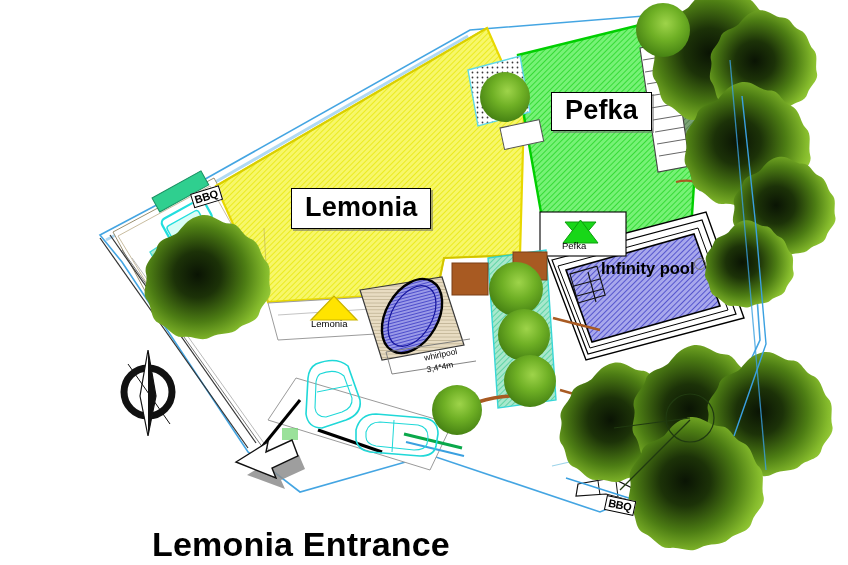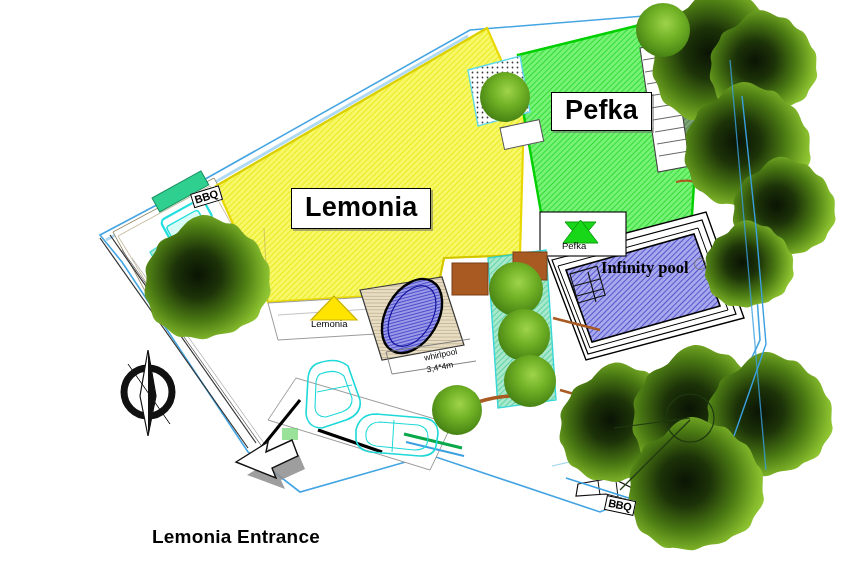--- a/index.html
+++ b/index.html
@@ -23,22 +23,22 @@
     white-space:nowrap;
     box-shadow:2px 2px 0 rgba(110,110,110,.55);
     display:flex;align-items:center;justify-content:center;
   }
   #label-lemonia{left:291px;top:188px;padding:5px 13px 7px;font-size:27px;letter-spacing:.2px;}
   #label-pefka{left:551px;top:92px;padding:4px 13px 6px;font-size:27px;letter-spacing:.2px;}
 
   .plain-label{
     position:absolute;color:#000;white-space:nowrap;line-height:1;
   }
-  #label-entrance{left:152px;top:527px;font-size:19px;font-weight:bold;letter-spacing:.2px;}
-  #label-pool{left:601px;top:258px;font-size:16.5px;font-weight:bold;text-align:center;line-height:1.25;font-family:Liberation Serif, serif;}
+  #label-entrance{left:152px;top:527px;font-size:34px;font-weight:bold;letter-spacing:.2px;}
+  #label-pool{left:601px;top:258px;font-size:16.5px;font-weight:bold;text-align:center;line-height:1.25;}
   #label-lemonia-tri{left:311px;top:319px;font-size:9.5px;}
   #label-whirlpool{left:423px;top:352px;font-size:8.5px;transform:rotate(-12deg);transform-origin:left top;line-height:1.45;}
 
   .bbq{
     position:absolute;background:#ffffff;border:1.3px solid #000;
     color:#000;font-size:11px;font-weight:bold;line-height:1;
     padding:1px 2px;letter-spacing:-.3px;
   }
   #bbq-1{left:190px;top:194px;transform:rotate(-17deg);transform-origin:left top;}
   #bbq-2{left:607px;top:495px;transform:rotate(12deg);transform-origin:left top;}

